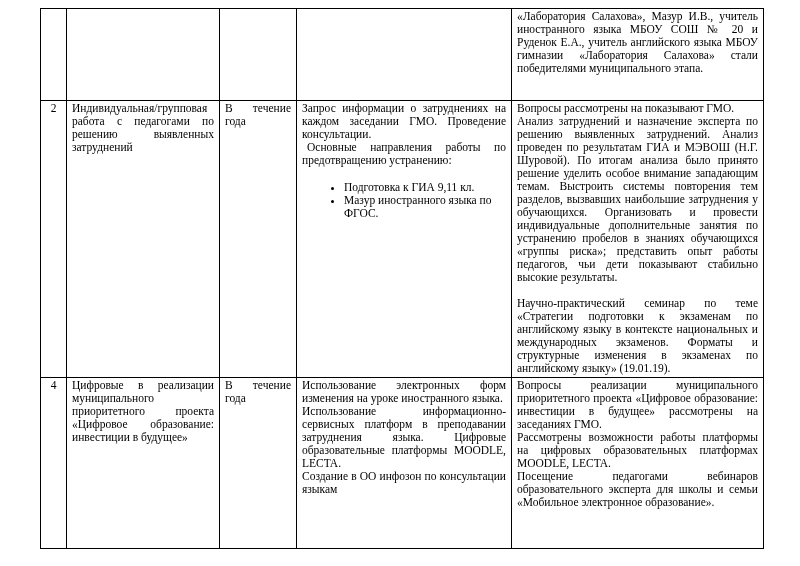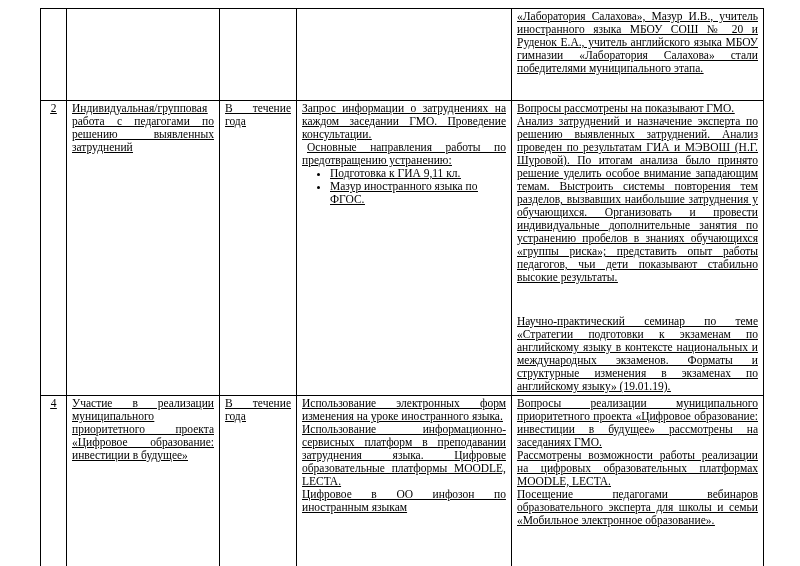--- a/index.html
+++ b/index.html
@@ -1,15 +1,15 @@
 <!DOCTYPE html>
 <html><head>
 <meta charset="utf-8">
 <style>
-  * { box-sizing: border-box; text-decoration: underline; }
+  * { box-sizing: border-box; }
   html, body { margin: 0; padding: 0; }
   body {
     width: 800px;
     height: 566px;
     background: #ffffff;
     font-family: "Liberation Serif", "DejaVu Serif", serif;
     color: #000000;
     overflow: hidden;
   }
   .page {
@@ -36,24 +36,24 @@
     word-wrap: break-word;
   }
   tr.row-1 { height: 92px; }
   tr.row-2 { height: 275px; }
   tr.row-3 { height: 171px; }
   td.c-num { text-align: center; padding: 1px 2px; }
   .doc-table p {
     margin: 0;
     text-align: justify;
   }
-  p.gap-top { margin-top: 31px; }
+  p.gap-top { margin-top: 13px; }
   p.first-indent { text-indent: 5px; }
   ul.bullets {
-    margin: 0;
+    margin: 14px;
     padding-left: 28px;
     list-style-type: disc;
   }
   ul.bullets li {
     text-align: left;
   }
 </style>
 </head>
 <body>
 
@@ -97,32 +97,32 @@
         <td class="c-results">
           <p>Вопросы рассмотрены на показывают ГМО.</p>
           <p>Анализ затруднений и назначение эксперта по решению выявленных затруднений. Анализ проведен по результатам ГИА и МЭВОШ (Н.Г. Шуровой). По итогам анализа было принято решение уделить особое внимание западающим темам. Выстроить системы повторения тем разделов, вызвавших наибольшие затруднения у обучающихся. Организовать и провести индивидуальные дополнительные занятия по устранению пробелов в знаниях обучающихся «группы риска»; представить опыт работы педагогов, чьи дети показывают стабильно высокие результаты.</p>
           <p class="gap-top">Научно-практический семинар по теме «Стратегии подготовки к экзаменам по английскому языку в контексте национальных и международных экзаменов. Форматы и структурные изменения в экзаменах по английскому языку» (19.01.19).</p>
         </td>
       </tr>
 
       <tr class="row-3">
         <td class="c-num">4</td>
         <td class="c-activity">
-          <p>Участие в реализации муниципального приоритетного проекта «Цифровое образование: инвестиции в будущее»</p>
+          <p>Цифровые в реализации муниципального приоритетного проекта «Цифровое образование: инвестиции в будущее»</p>
         </td>
         <td class="c-period">
           <p>В течение года</p>
         </td>
         <td class="c-content">
           <p>Использование электронных форм изменения на уроке иностранного языка.</p>
           <p>Использование информационно-сервисных платформ в преподавании затруднения языка. Цифровые образовательные платформы MOODLE, LECTA.</p>
-          <p>Цифровое в ОО инфозон по иностранным языкам</p>
+          <p>Создание в ОО инфозон по консультации языкам</p>
         </td>
         <td class="c-results">
           <p>Вопросы реализации муниципального приоритетного проекта «Цифровое образование: инвестиции в будущее» рассмотрены на заседаниях ГМО.</p>
-          <p>Рассмотрены возможности работы реализации на цифровых образовательных платформах MOODLE, LECTA.</p>
+          <p>Рассмотрены возможности работы платформы на цифровых образовательных платформах MOODLE, LECTA.</p>
           <p>Посещение педагогами вебинаров образовательного эксперта для школы и семьи «Мобильное электронное образование».</p>
         </td>
       </tr>
 
     </tbody>
   </table>
 </div>
 
 </body></html>

